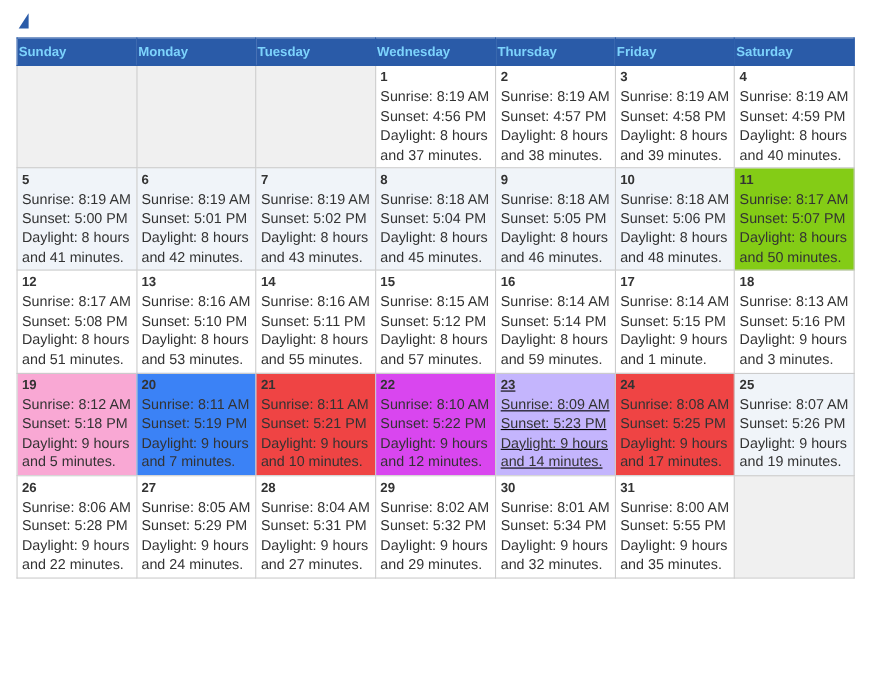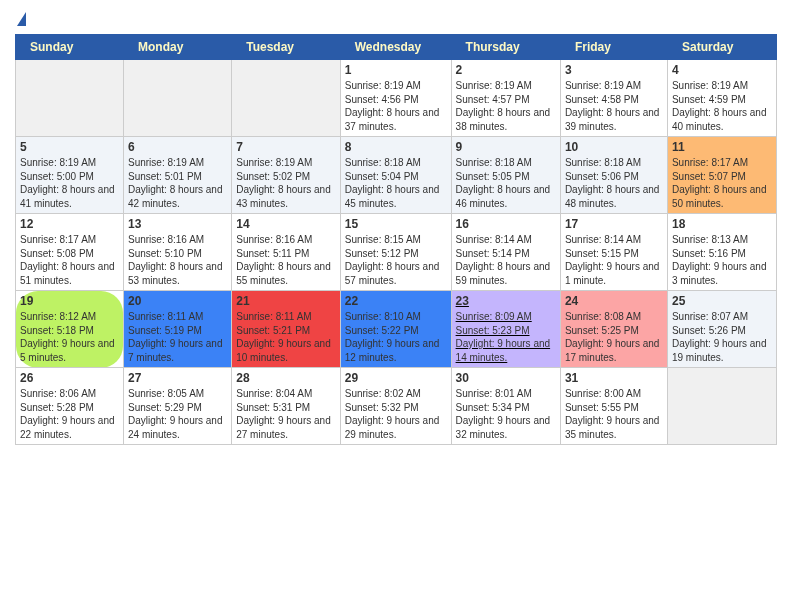--- a/index.html
+++ b/index.html
@@ -69,24 +69,24 @@
       color: #555;
       margin-top: 2px;
     }
     .calendar {
       width: 100%;
       border-collapse: collapse;
       border: 1px solid #bbb;
     }
     .calendar th {
       background-color: #2a5ba8;
-      color: #fef9c3;
+      color: #7dd3fc;
       font-size: 12px;
       font-weight: bold;
-      padding: 5px 14px;
+      padding: 5px 1px;
       text-align: left;
       border: 1px solid #2a5ba8;
     }
     .calendar td {
       vertical-align: top;
       border: 1px solid #ccc;
       padding: 3px 4px;
       width: 113px;
       min-height: 80px;
       background: #fff;
@@ -94,21 +94,21 @@
     .calendar tr:nth-child(even) td {
       background: #f5f5f5;
     }
     .day-number {
       font-size: 12px;
       font-weight: bold;
       color: #333;
       margin-bottom: 2px;
     }
     .day-info {
-      font-size: 10px;
+      font-size: 13px;
       color: #333;
       line-height: 1.35;
     }
     .empty-cell {
       background: #f0f0f0 !important;
     }
   </style>
 </head>
 <body>
 
@@ -209,21 +209,21 @@
 Daylight: 8 hours
 and 46 minutes.</div>
           </td>
           <td style="background: rgb(240, 244, 249);">
             <div class="day-number">10</div>
             <div class="day-info">Sunrise: 8:18 AM
 Sunset: 5:06 PM
 Daylight: 8 hours
 and 48 minutes.</div>
           </td>
-          <td style="background: #fdba74;">
+          <td style="background: #84cc16;">
             <div class="day-number">11</div>
             <div class="day-info">Sunrise: 8:17 AM
 Sunset: 5:07 PM
 Daylight: 8 hours
 and 50 minutes.</div>
           </td>
         </tr>
         <tr>
           <td>
             <div class="day-number">12</div>
@@ -269,56 +269,56 @@
           </td>
           <td>
             <div class="day-number">18</div>
             <div class="day-info">Sunrise: 8:13 AM
 Sunset: 5:16 PM
 Daylight: 9 hours
 and 3 minutes.</div>
           </td>
         </tr>
         <tr>
-          <td style="background: #bef264; border-radius: 22px;">
+          <td style="background: #f9a8d4;">
             <div class="day-number">19</div>
             <div class="day-info">Sunrise: 8:12 AM
 Sunset: 5:18 PM
 Daylight: 9 hours
 and 5 minutes.</div>
           </td>
           <td style="background: #3b82f6;">
             <div class="day-number">20</div>
             <div class="day-info">Sunrise: 8:11 AM
 Sunset: 5:19 PM
 Daylight: 9 hours
 and 7 minutes.</div>
           </td>
           <td style="background: #ef4444;">
             <div class="day-number">21</div>
             <div class="day-info">Sunrise: 8:11 AM
 Sunset: 5:21 PM
 Daylight: 9 hours
 and 10 minutes.</div>
           </td>
-          <td style="background: #3b82f6;">
+          <td style="background: #d946ef;">
             <div class="day-number">22</div>
             <div class="day-info">Sunrise: 8:10 AM
 Sunset: 5:22 PM
 Daylight: 9 hours
 and 12 minutes.</div>
           </td>
           <td style="background: #c4b5fd; text-decoration: underline;">
             <div class="day-number">23</div>
             <div class="day-info">Sunrise: 8:09 AM
 Sunset: 5:23 PM
 Daylight: 9 hours
 and 14 minutes.</div>
           </td>
-          <td style="background: #fca5a5;">
+          <td style="background: #ef4444;">
             <div class="day-number">24</div>
             <div class="day-info">Sunrise: 8:08 AM
 Sunset: 5:25 PM
 Daylight: 9 hours
 and 17 minutes.</div>
           </td>
           <td style="background: rgb(240, 244, 249);">
             <div class="day-number">25</div>
             <div class="day-info">Sunrise: 8:07 AM
 Sunset: 5:26 PM

